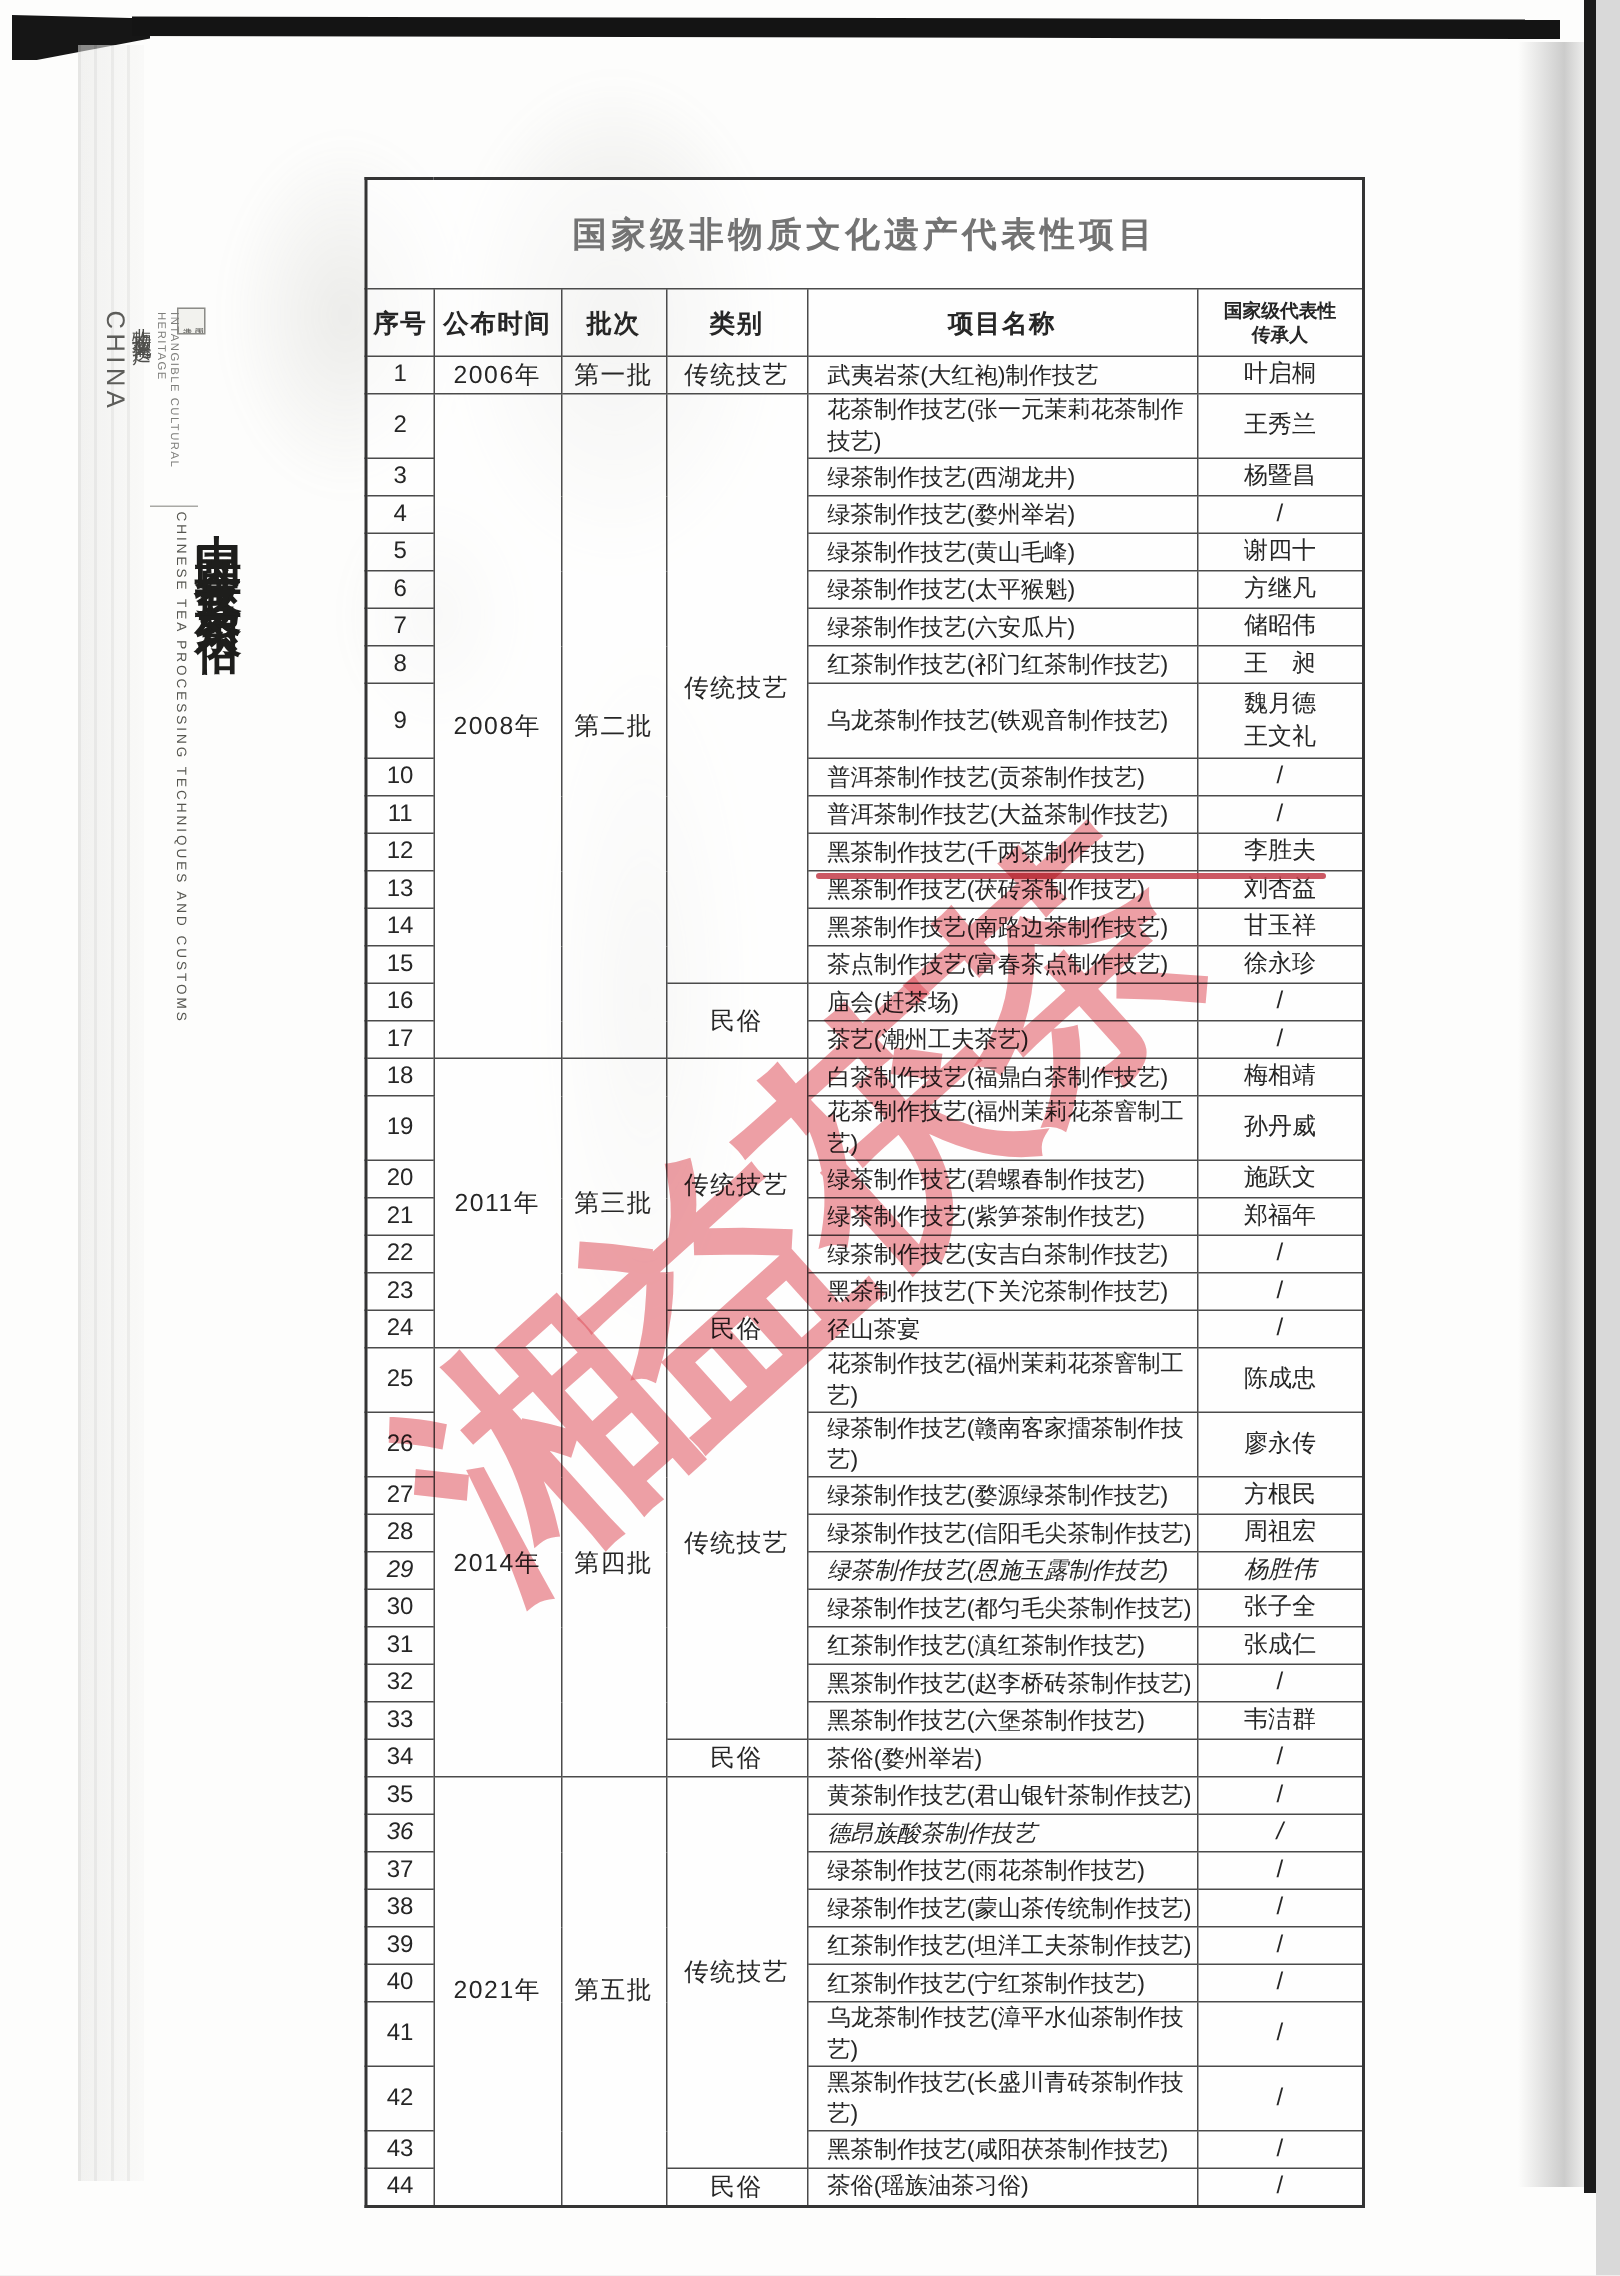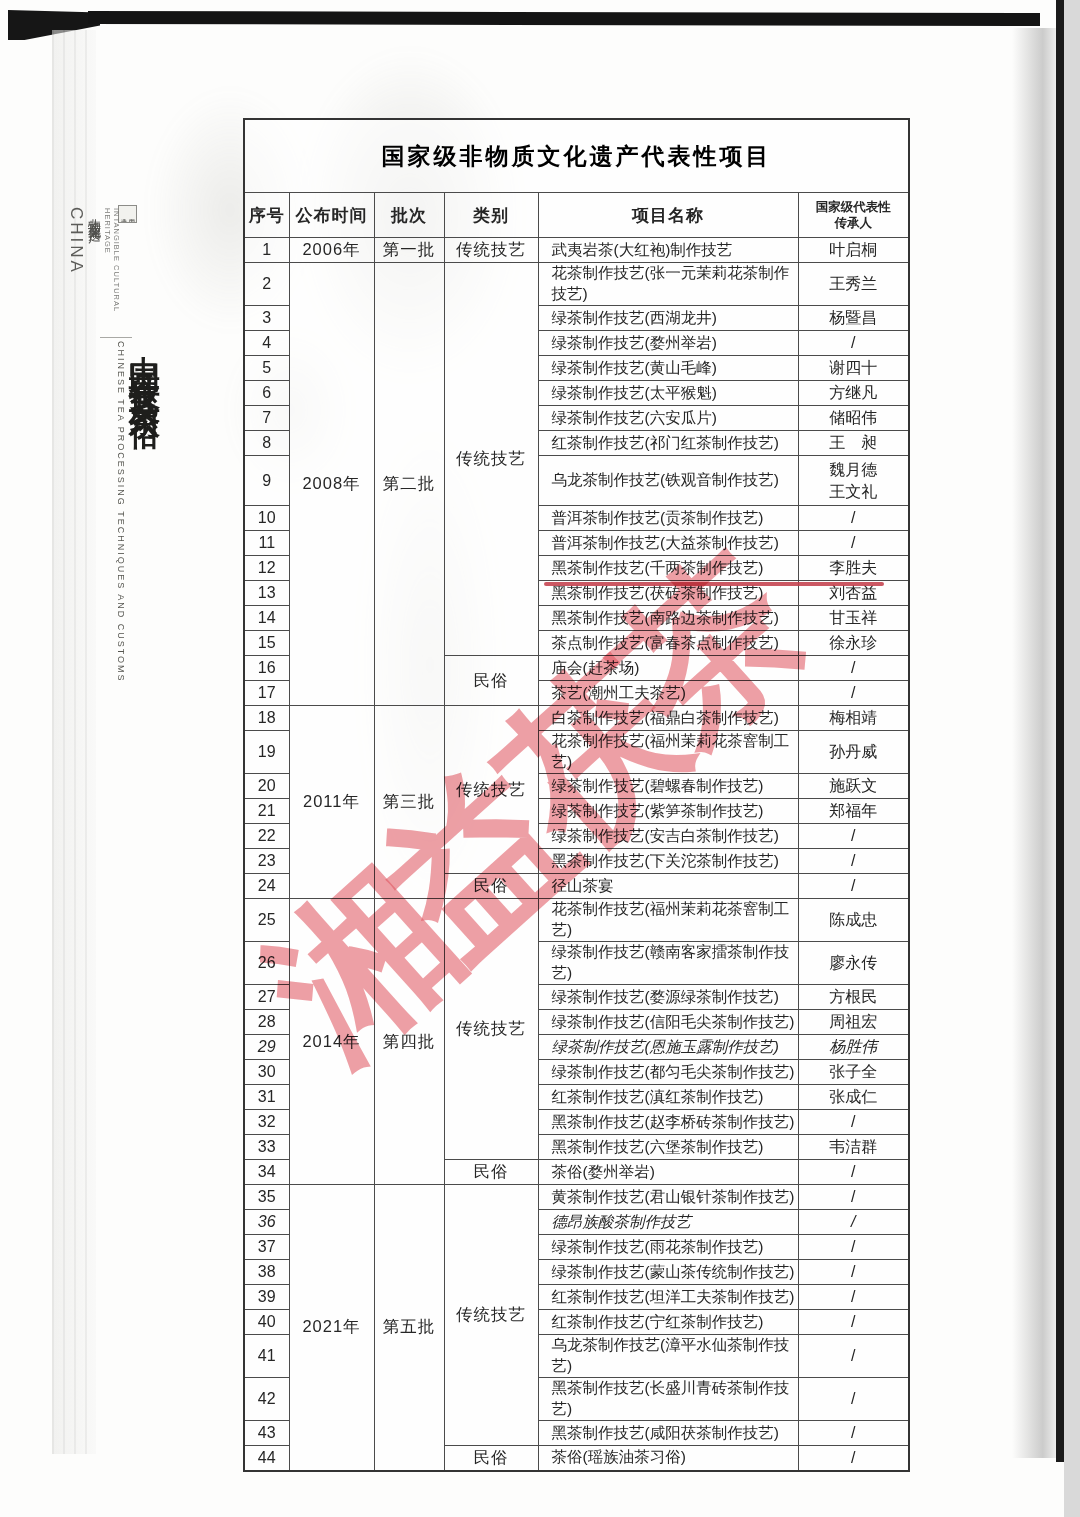--- a/index.html
+++ b/index.html
@@ -40,21 +40,21 @@
            color:#55554f;}
   .book-cn{position:absolute;left:124px;top:331px;height:365px;font-size:31px;letter-spacing:8px;
            font-weight:bold;color:#1e1e1c;font-family:"DejaVu Serif","Liberation Serif",serif;}
 
   
   .sheet{position:absolute;left:243px;top:118px;width:665px;}
   table{border-collapse:collapse;width:665px;table-layout:fixed;background:rgba(255,255,255,0.6);}
   td,th{border:1px solid #4b4b4b;padding:0;font-weight:normal;color:#262626;
         text-align:center;vertical-align:middle;overflow:hidden;}
   table{border:2px solid #343434;}
-  .title-cell{height:72px;font-size:23px;font-weight:bold;letter-spacing:3px;color:#000000;}
+  .title-cell{height:72px;font-size:23px;font-weight:bold;letter-spacing:3px;color:#737373;}
   .head th{height:44px;font-size:17px;font-weight:600;letter-spacing:1px;}
   .h-inh{font-size:12.5px !important;white-space:pre-line;line-height:1.3;letter-spacing:0 !important;margin-left:14px;}
   .c-no{font-size:16px;}
   .c-year,.c-batch,.c-cat{font-size:16.5px;letter-spacing:1px;}
   .c-proj{text-align:left;padding-left:13px;font-size:15.5px;}
   .c-inh{font-size:16px;white-space:pre-line;line-height:1.35;}
 
   .red-underline{position:absolute;left:301px;top:464px;width:340px;height:4px;
                  background:#c4414d;border-radius:2px;opacity:.88;}
 

